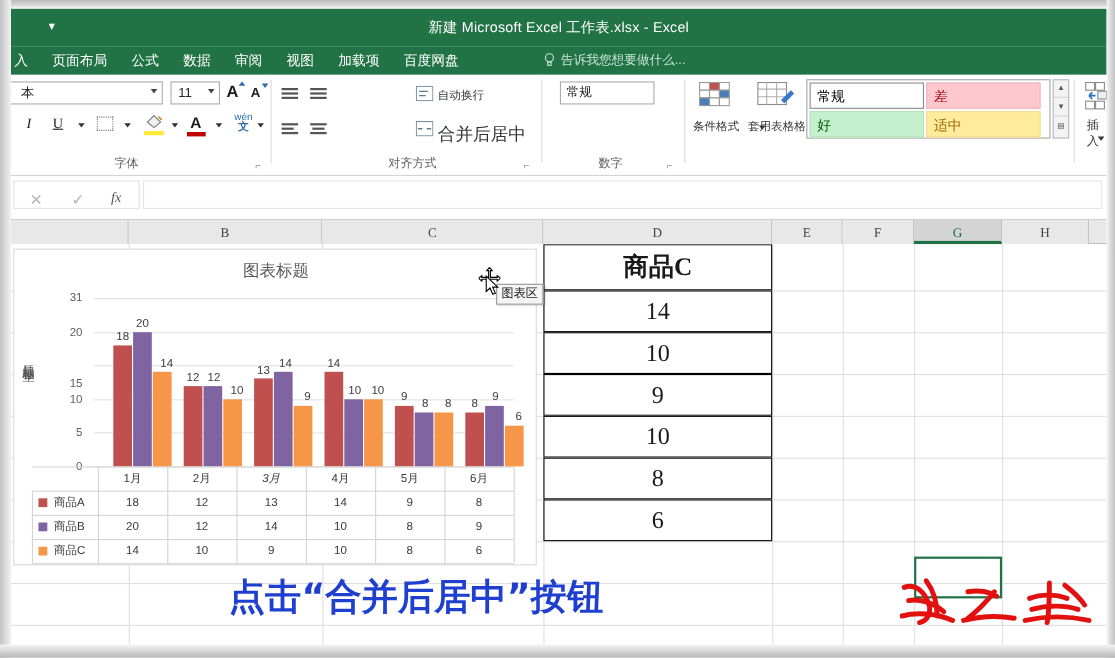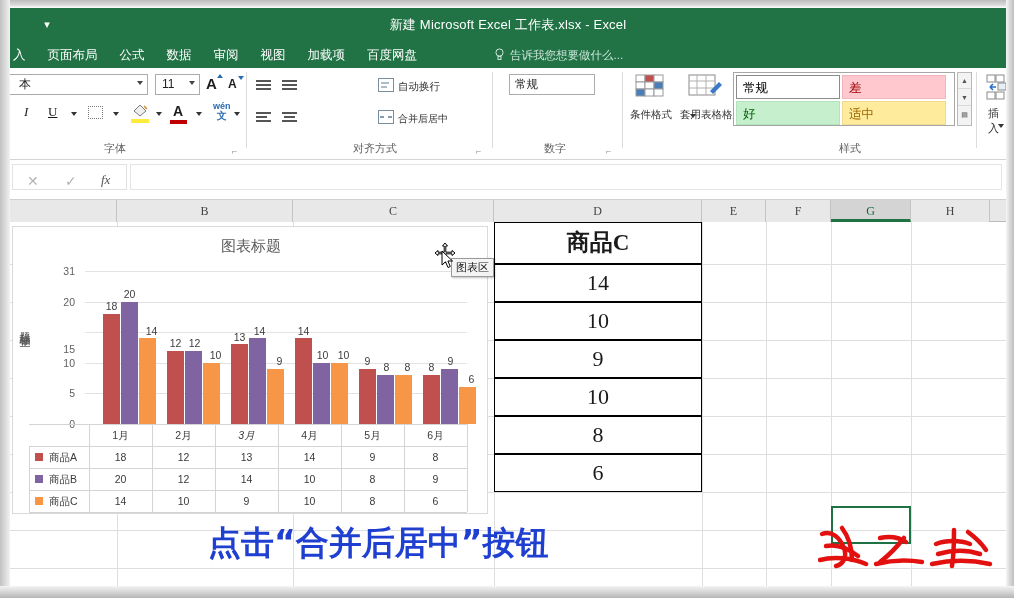--- a/index.html
+++ b/index.html
@@ -86,27 +86,27 @@
   .blue-dn { position:absolute; left:228px; top:8px; width:0;height:0;
     border-left:3px solid transparent;border-right:3px solid transparent;border-top:4px solid #2b6cb0;}
   .ital { position:absolute; left:14px; top:36px; font-style:italic; font-size:13px; font-family:"Liberation Serif",serif; color:#1b1b1b;}
   .undl { position:absolute; left:38px; top:36px; font-size:13px; color:#1b1b1b; text-decoration:underline; font-family:"Liberation Serif",serif;}
   .mini-caret { position:absolute; width:0;height:0;border-left:3px solid transparent;border-right:3px solid transparent;border-top:4px solid #333;}
   .border-ic { position:absolute; left:78px; top:38px; width:15px; height:13px;
       border:1px dotted #7a7a7a; background:#fff;}
   .fill-bar { position:absolute; left:121px; top:51px; width:18px; height:4px; background:#ffeb3b;}
   .fontcolor-A { position:absolute; left:163px; top:35px; font-size:14px; font-weight:bold; color:#1b1b1b;}
   .fontcolor-bar { position:absolute; left:160px; top:52px; width:17px; height:4px; background:#c00000;}
-  .wen-ic { position:absolute; left:203px; top:34px; font-size:9px; color:#2b6cb0; text-align:center; line-height:9px;font-weight:bold;}
+  .wen-ic { position:absolute; left:203px; top:34px; font-size:9px; color:#2b6cb0; text-align:center; line-height:9px;}
   .wen-ic b { display:block; color:#2b6cb0; font-size:10px;}
 
   
   .align-line { position:absolute; background:#555; height:1.5px; }
   .wrap-btn { position:absolute; font-size:10.5px; color:#333; white-space:nowrap;font-family:Liberation Serif, serif;}
-  .merge-btn { position:absolute; font-size:10px; color:#333; white-space:nowrap;}
+  .merge-btn { position:absolute; font-size:16px; color:#333; white-space:nowrap;}
 
   
   .numfmt-box { position:absolute; left:499px; top:6px; width:86px; height:21px;
     border:1px solid #ababab; background:#fff; font-size:11.5px; color:#222; padding-left:5px; line-height:19px;}
 
   
   .style-grid { position:absolute; left:733px; top:70px; width:222px; height:54px;
     border:1px solid #a6a6a6; background:#fff; }
   .style-cell { position:absolute; width:104px; height:24px; font-size:12.5px;
     line-height:24px; padding-left:6px; border:1px solid #d0d0d0; }
@@ -330,21 +330,20 @@
       <div class="style-cell sc-normal">常规</div>
       <div class="style-cell sc-bad">差</div>
       <div class="style-cell sc-good">好</div>
       <div class="style-cell sc-neutral">适中</div>
     </div>
     <div class="style-scroll" style="left:947px;top:4px;">
       <div class="ss-btn" style="top:0;">▲</div>
       <div class="ss-btn" style="top:17px;">▼</div>
       <div class="ss-btn" style="top:34px;border-bottom:none;">▤</div>
     </div>
-    <div class="grp-label" style="left:740px;width:200px;">样式</div>
     <div class="grp-sep" style="left:966px;"></div>
 
     <svg style="position:absolute;left:976px;top:6px;width:26px;height:30px;" viewBox="0 0 26 30">
       <rect x="1" y="1" width="8" height="7" fill="#fff" stroke="#8a8a8a"></rect>
       <rect x="10" y="1" width="8" height="7" fill="#fff" stroke="#8a8a8a"></rect>
       <path d="M10 13 l-6 0 M4 13 l3 -3 M4 13 l3 3" stroke="#2a6fc9" stroke-width="1.6" fill="none"></path>
       <rect x="12" y="9" width="8" height="7" fill="#e9eef5" stroke="#8a8a8a"></rect>
       <rect x="1" y="18" width="8" height="7" fill="#fff" stroke="#8a8a8a"></rect>
       <rect x="10" y="18" width="8" height="7" fill="#fff" stroke="#8a8a8a"></rect>
     </svg>

